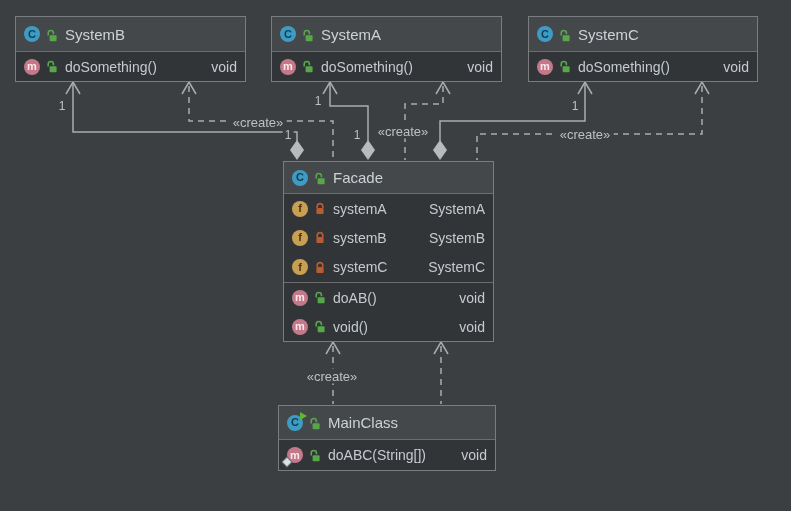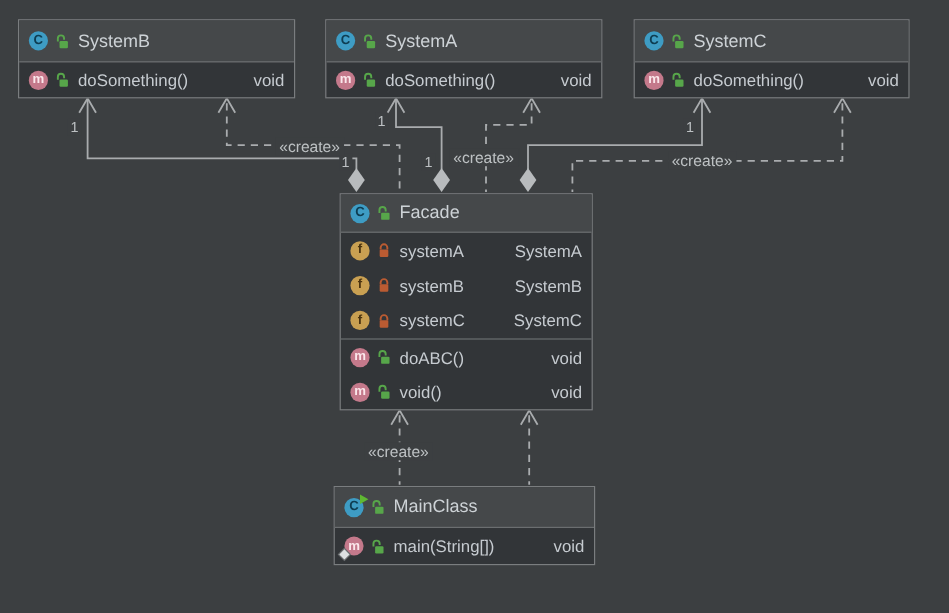--- a/index.html
+++ b/index.html
@@ -207,21 +207,21 @@
     </div>
     <div class="sect div" style="height:58px;">
       <div class="row" style="flex:1;">
         <span class="ic m">
             <i>m</i>
           </span>
         <span class="lock"><svg width="12" height="13">
               <path d="M2.2,6.5 V4.1 a2.6,2.6 0 0 1 5.2,0 V5.2" fill="none" stroke="#57A64A" stroke-width="1.6"></path>
               <rect x="3.6" y="6.2" width="7" height="6" rx="1" fill="#57A64A"></rect>
             </svg></span>
-        <span class="nm">doABC()</span>
+        <span class="nm">doAB()</span>
         <span class="typ">void</span>
       </div>
       <div class="row" style="flex:1;">
         <span class="ic m">
             <i>m</i>
           </span>
         <span class="lock"><svg width="12" height="13">
               <path d="M2.2,6.5 V4.1 a2.6,2.6 0 0 1 5.2,0 V5.2" fill="none" stroke="#57A64A" stroke-width="1.6"></path>
               <rect x="3.6" y="6.2" width="7" height="6" rx="1" fill="#57A64A"></rect>
             </svg></span>
@@ -245,21 +245,21 @@
     </div>
     <div class="row" style="height:30px;">
       <span class="ic m">
           <i>m</i>
           <span class="entrybadge"></span>
         </span>
       <span class="lock"><svg width="12" height="13">
             <path d="M2.2,6.5 V4.1 a2.6,2.6 0 0 1 5.2,0 V5.2" fill="none" stroke="#57A64A" stroke-width="1.6"></path>
             <rect x="3.6" y="6.2" width="7" height="6" rx="1" fill="#57A64A"></rect>
           </svg></span>
-      <span class="nm">main(String[])</span>
+      <span class="nm">doABC(String[])</span>
       <span class="typ">void</span>
     </div>
   </div>
 
   <span class="lbl one" style="left:62px;top:106px;">1</span>
   <span class="lbl one" style="left:288px;top:135px;">1</span>
   <span class="lbl one" style="left:318px;top:101px;">1</span>
   <span class="lbl one" style="left:357px;top:135px;">1</span>
   <span class="lbl one" style="left:575px;top:106px;">1</span>
   <span class="lbl one" style="left:427px;top:131px;">1</span>

